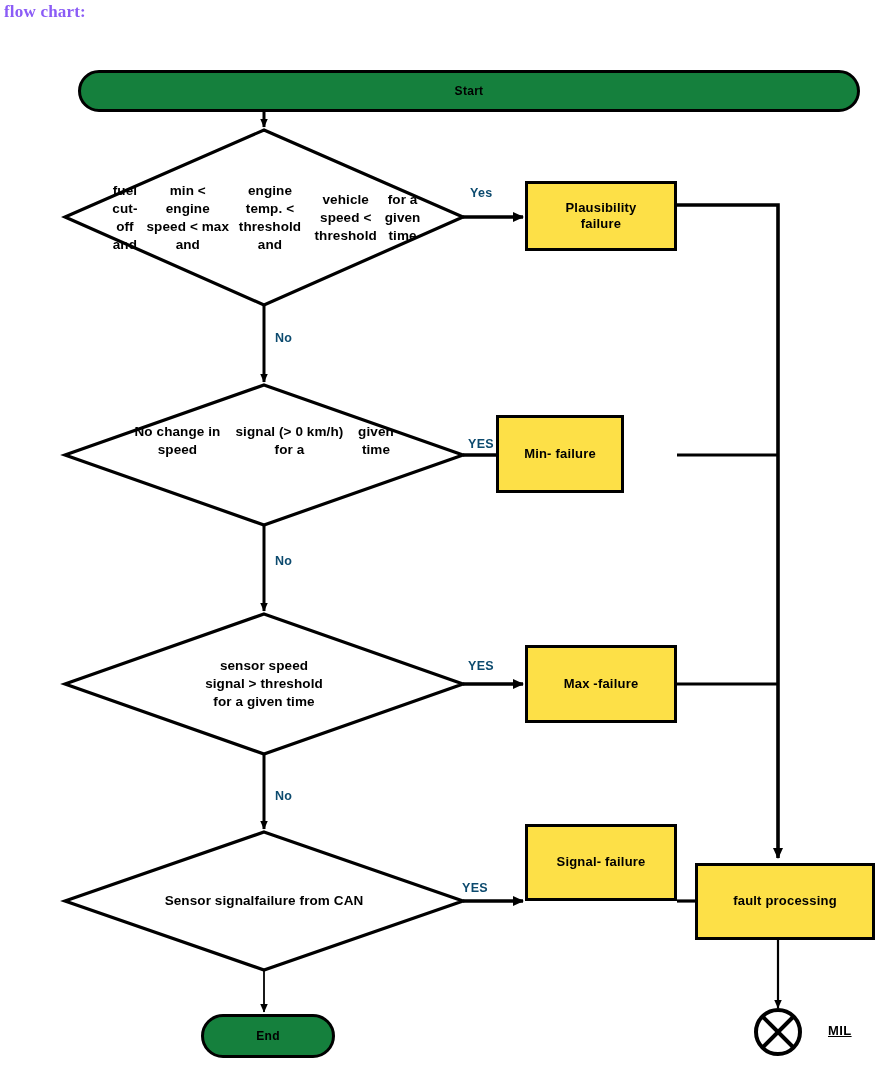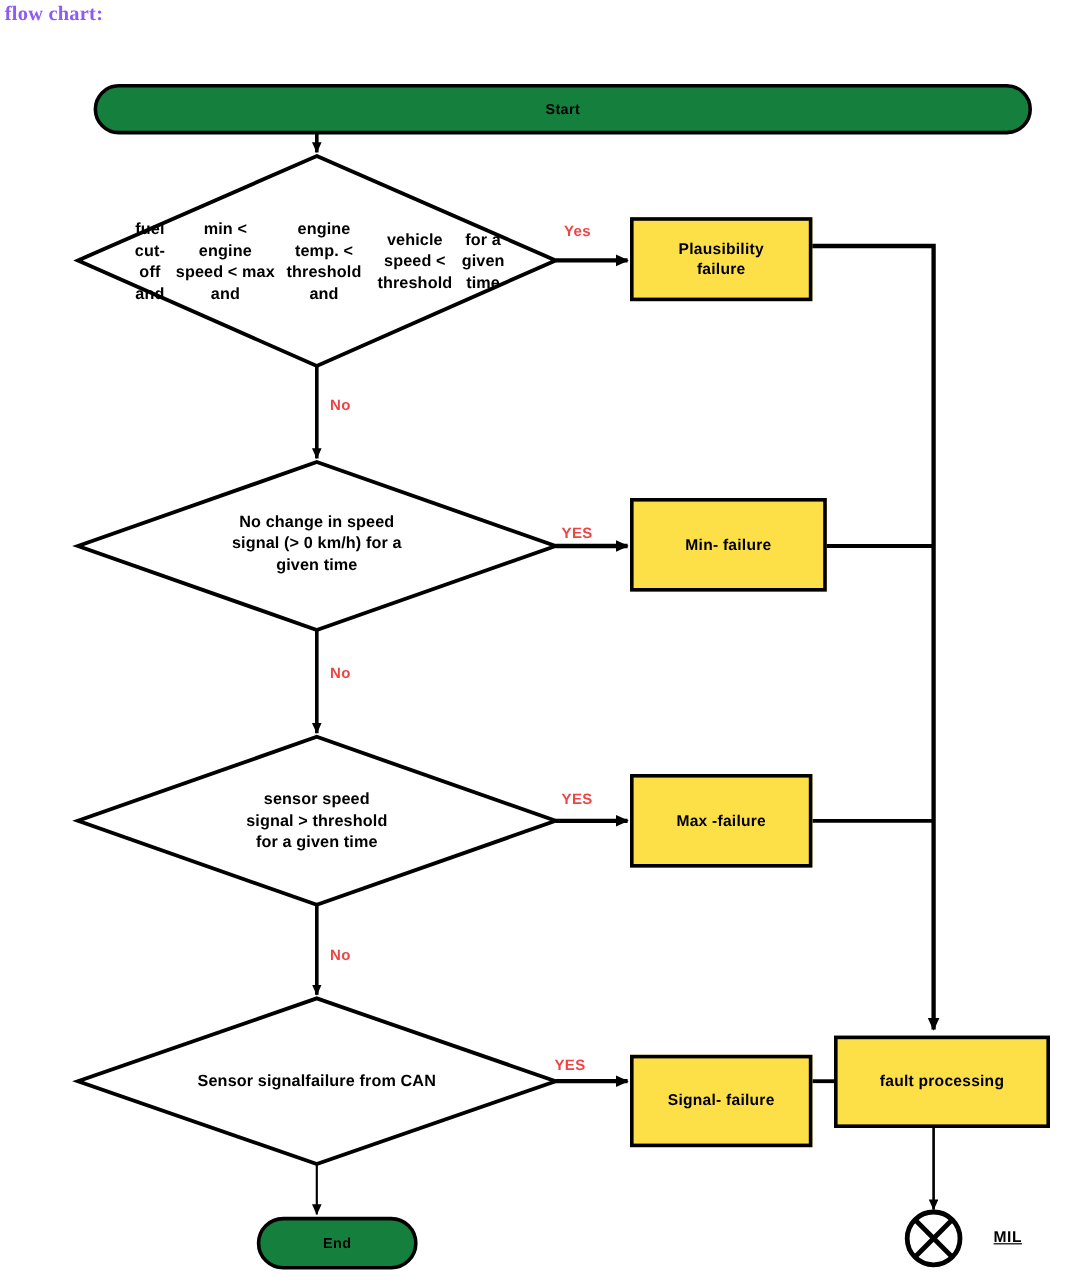--- a/index.html
+++ b/index.html
@@ -23,21 +23,21 @@
   .rect{
     border:3px solid #000;background:#fde047;
     font-size:13px;font-weight:bold;letter-spacing:.2px;line-height:1.25;
   }
   .diamond-text{
     font-size:13.5px;font-weight:bold;line-height:1.33;letter-spacing:.1px;
     pointer-events:none;
   }
 
   .edge-label{
-    position:absolute;font-size:12.5px;font-weight:bold;color:#ef4444;letter-spacing:.3px;
+    position:absolute;font-size:12.5px;font-weight:bold;color:#0c4a6e;letter-spacing:.3px;
   }
   .mil-label{
     position:absolute;font-size:13px;font-weight:bold;color:#000;letter-spacing:.4px;text-decoration:underline;
   }
 </style>
 </head>
 <body>
 
 <div id="page">
 
@@ -85,54 +85,54 @@
       <circle cx="778" cy="1032" r="22" fill="#fff" stroke="#000" stroke-width="4"></circle>
       <line x1="762.5" y1="1016.5" x2="793.5" y2="1047.5" stroke="#000" stroke-width="4"></line>
       <line x1="793.5" y1="1016.5" x2="762.5" y2="1047.5" stroke="#000" stroke-width="4"></line>
     </g>
   </svg>
 
   <div class="node terminal" style="left:78px;top:70px;width:782px;height:42px;">
     <span>Start</span>
   </div>
 
-  <div class="node terminal" style="left:214px;top:1014px;width:134px;height:44px;">
+  <div class="node terminal" style="left:201px;top:1014px;width:134px;height:44px;">
     <span>End</span>
   </div>
 
   <div class="node rect" style="left:525px;top:181px;width:152px;height:70px;flex-direction:column;">
     <span>Plausibility</span>
     <span>failure</span>
   </div>
 
-  <div class="node rect" style="left:525px;top:415px;width:164px;height:78px;">
+  <div class="node rect" style="left:496px;top:415px;width:128px;height:78px;">
     <span>Min- failure</span>
   </div>
 
   <div class="node rect" style="left:525px;top:645px;width:152px;height:78px;">
     <span>Max -failure</span>
   </div>
 
-  <div class="node rect" style="left:525px;top:879px;width:152px;height:77px;">
+  <div class="node rect" style="left:525px;top:824px;width:152px;height:77px;">
     <span>Signal- failure</span>
   </div>
 
   <div class="node rect" style="left:695px;top:863px;width:180px;height:77px;">
     <span>fault processing</span>
   </div>
 
   <div class="node diamond-text" style="left:104px;top:150px;width:320px;height:136px;flex-direction:row;justify-content:center;">
     <span>fuel cut-off and</span>
     <span>min &lt; engine speed &lt; max and</span>
     <span>engine temp. &lt; threshold and</span>
     <span>vehicle speed &lt; threshold</span>
     <span>for a given time</span>
   </div>
 
-  <div class="node diamond-text" style="left:124px;top:416px;width:280px;height:74px;flex-direction:column;">
+  <div class="node diamond-text" style="left:124px;top:404px;width:280px;height:74px;flex-direction:row;">
     <span>No change in speed</span>
     <span>signal (&gt; 0 km/h) for a</span>
     <span>given time</span>
   </div>
 
   <div class="node diamond-text" style="left:124px;top:647px;width:280px;height:74px;flex-direction:column;justify-content:center;">
     <span>sensor speed</span>
     <span>signal  &gt; threshold</span>
     <span>for a given time</span>
   </div>

